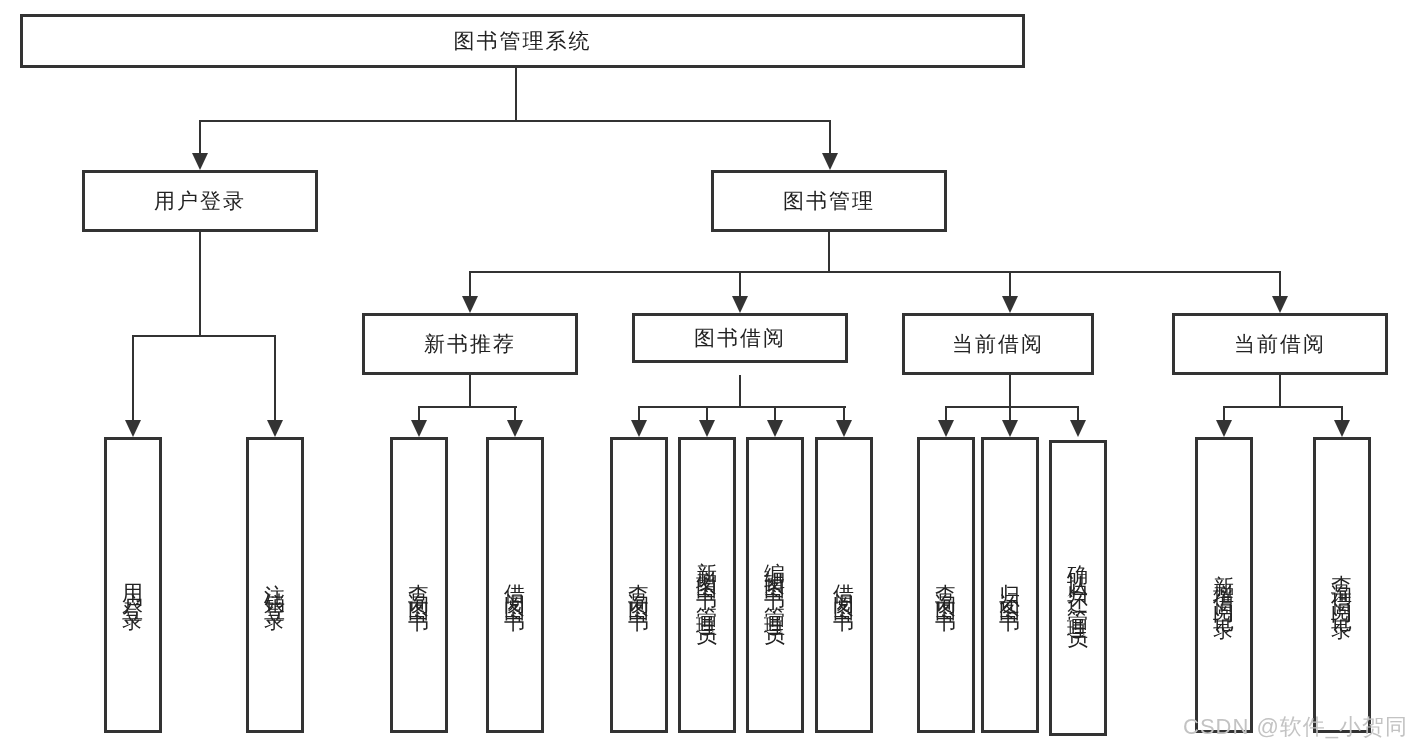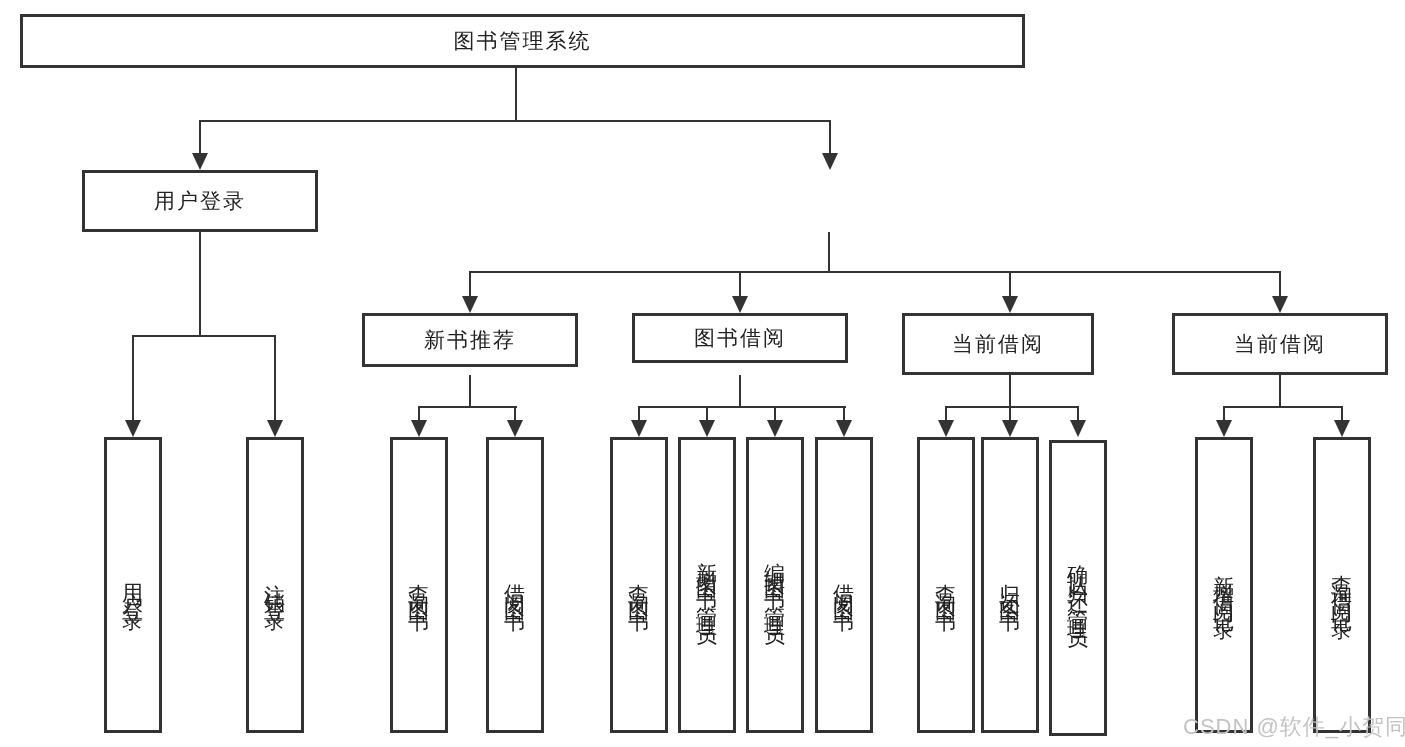--- a/index.html
+++ b/index.html
@@ -94,22 +94,25 @@
   <div class="arr" style="left:1216px;top:420px"></div>
   <div class="arr" style="left:1334px;top:420px"></div>
 
   <div class="box" style="left:20px;top:14px;width:1005px;height:54px">
     <span class="lbl">图书管理系统</span>
   </div>
 
   <div class="box" style="left:82px;top:170px;width:236px;height:62px">
     <span class="lbl">用户登录</span>
   </div>
+  <div class="box" style="left:711px;top:170px;width:236px;height:62px">
+    <span class="lbl">图书管理</span>
+  </div>
 
-  <div class="box" style="left:362px;top:313px;width:216px;height:54px">
+  <div class="box" style="left:362px;top:313px;width:216px;height:62px">
     <span class="lbl">新书推荐</span>
   </div>
   <div class="box" style="left:632px;top:313px;width:216px;height:50px">
     <span class="lbl">图书借阅</span>
   </div>
   <div class="box" style="left:902px;top:313px;width:192px;height:62px">
     <span class="lbl">当前借阅</span>
   </div>
   <div class="box" style="left:1172px;top:313px;width:216px;height:62px">
     <span class="lbl">当前借阅</span>

